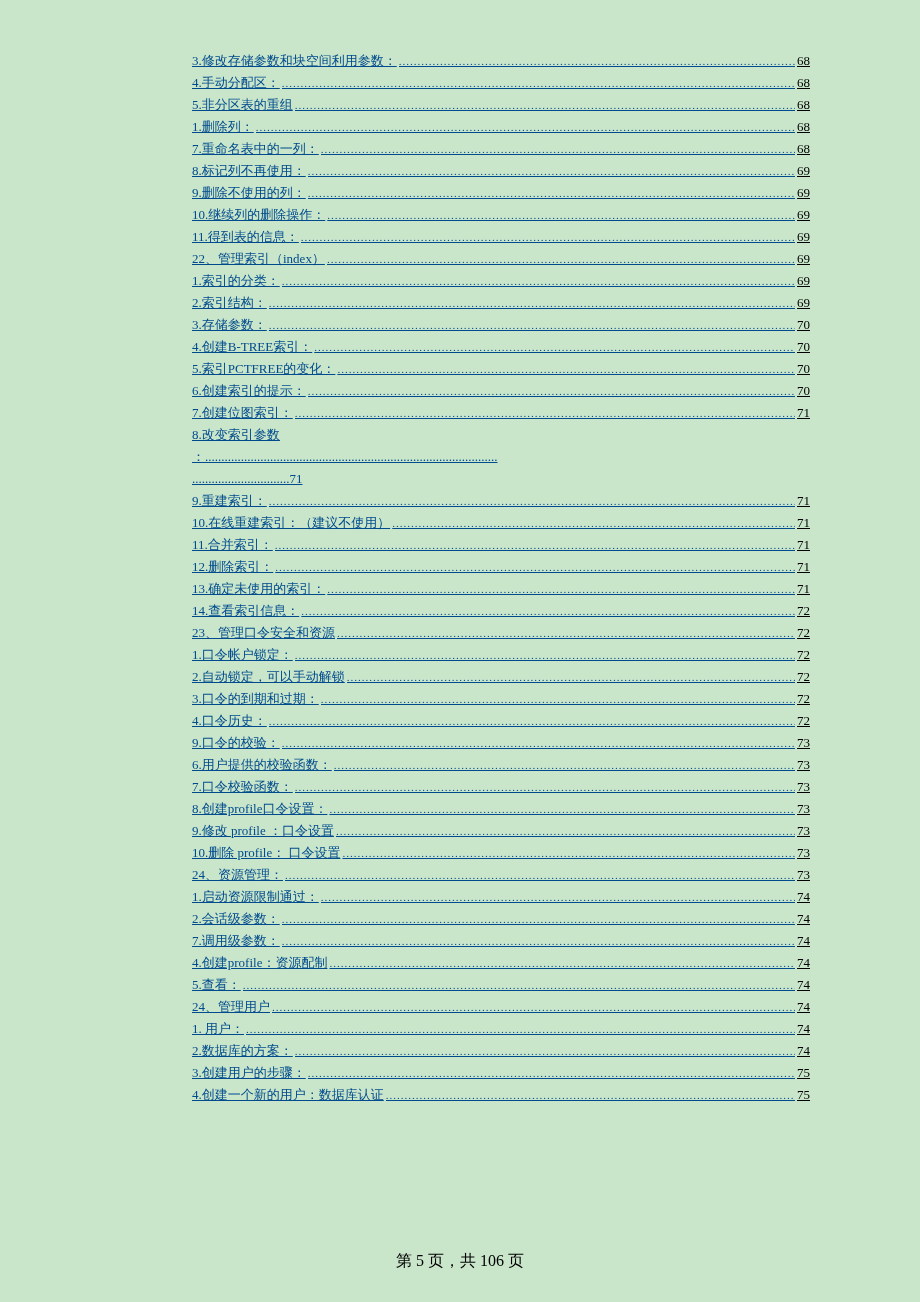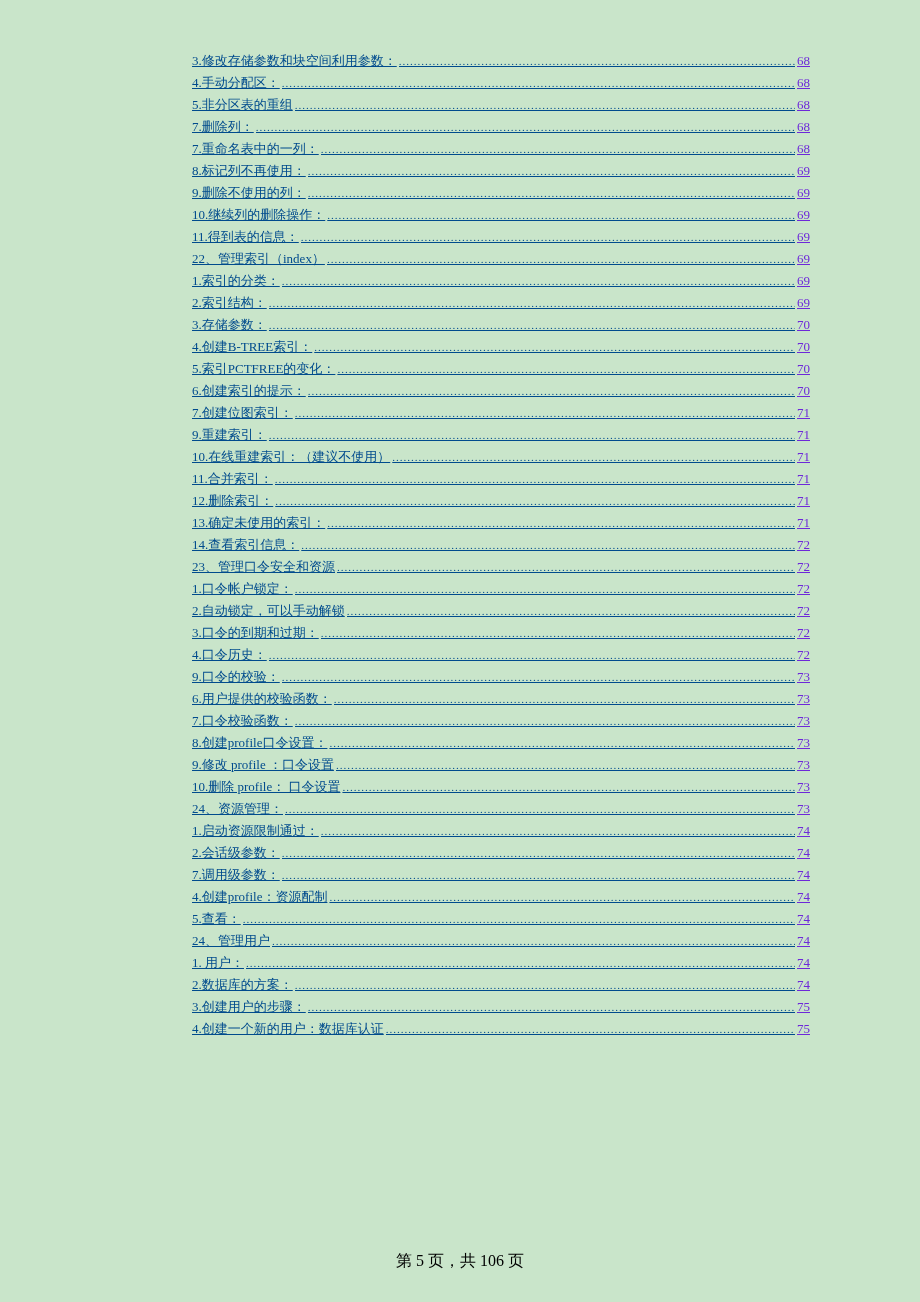--- a/index.html
+++ b/index.html
@@ -50,21 +50,21 @@
     text-decoration: underline;
     margin: 0 2px;
     position: relative;
   }
   .toc-row .dots::after {
     content: "........................................................................................................................................................................................................";
     letter-spacing: 1px;
     font-size: 11px;
   }
   .toc-row .pg {
-    color: #6d28d9;
+    color: #000000;
     text-decoration: underline;
     flex-shrink: 0;
   }
   .toc-row.section .label { }
   .multiline {
     color:#004b8d;
     text-decoration: underline;
     line-height:22px;
     word-break: break-all;
   }
@@ -93,21 +93,21 @@
         <a class="label" href="#">4.手动分配区：</a>
         <span class="dots"></span>
         <span class="pg">68</span>
       </div>
       <div class="toc-row">
         <a class="label" href="#">5.非分区表的重组</a>
         <span class="dots"></span>
         <span class="pg">68</span>
       </div>
       <div class="toc-row">
-        <a class="label" href="#">7.删除列：</a>
+        <a class="label" href="#">1.删除列：</a>
         <span class="dots"></span>
         <span class="pg">68</span>
       </div>
       <div class="toc-row">
         <a class="label" href="#">7.重命名表中的一列：</a>
         <span class="dots"></span>
         <span class="pg">68</span>
       </div>
       <div class="toc-row">
         <a class="label" href="#">8.标记列不再使用：</a>
@@ -162,20 +162,21 @@
       <div class="toc-row">
         <a class="label" href="#">6.创建索引的提示：</a>
         <span class="dots"></span>
         <span class="pg">70</span>
       </div>
       <div class="toc-row">
         <a class="label" href="#">7.创建位图索引：</a>
         <span class="dots"></span>
         <span class="pg">71</span>
       </div>
+      <div class="multiline"><a href="#" style="color: rgb(0, 75, 141);">8.改变索引参数</a><br><span>：..........................................................................................</span><br><span>..............................71</span></div>
       <div class="toc-row">
         <a class="label" href="#">9.重建索引：</a>
         <span class="dots"></span>
         <span class="pg">71</span>
       </div>
       <div class="toc-row">
         <a class="label" href="#">10.在线重建索引：（建议不使用）</a>
         <span class="dots"></span>
         <span class="pg">71</span>
       </div>

